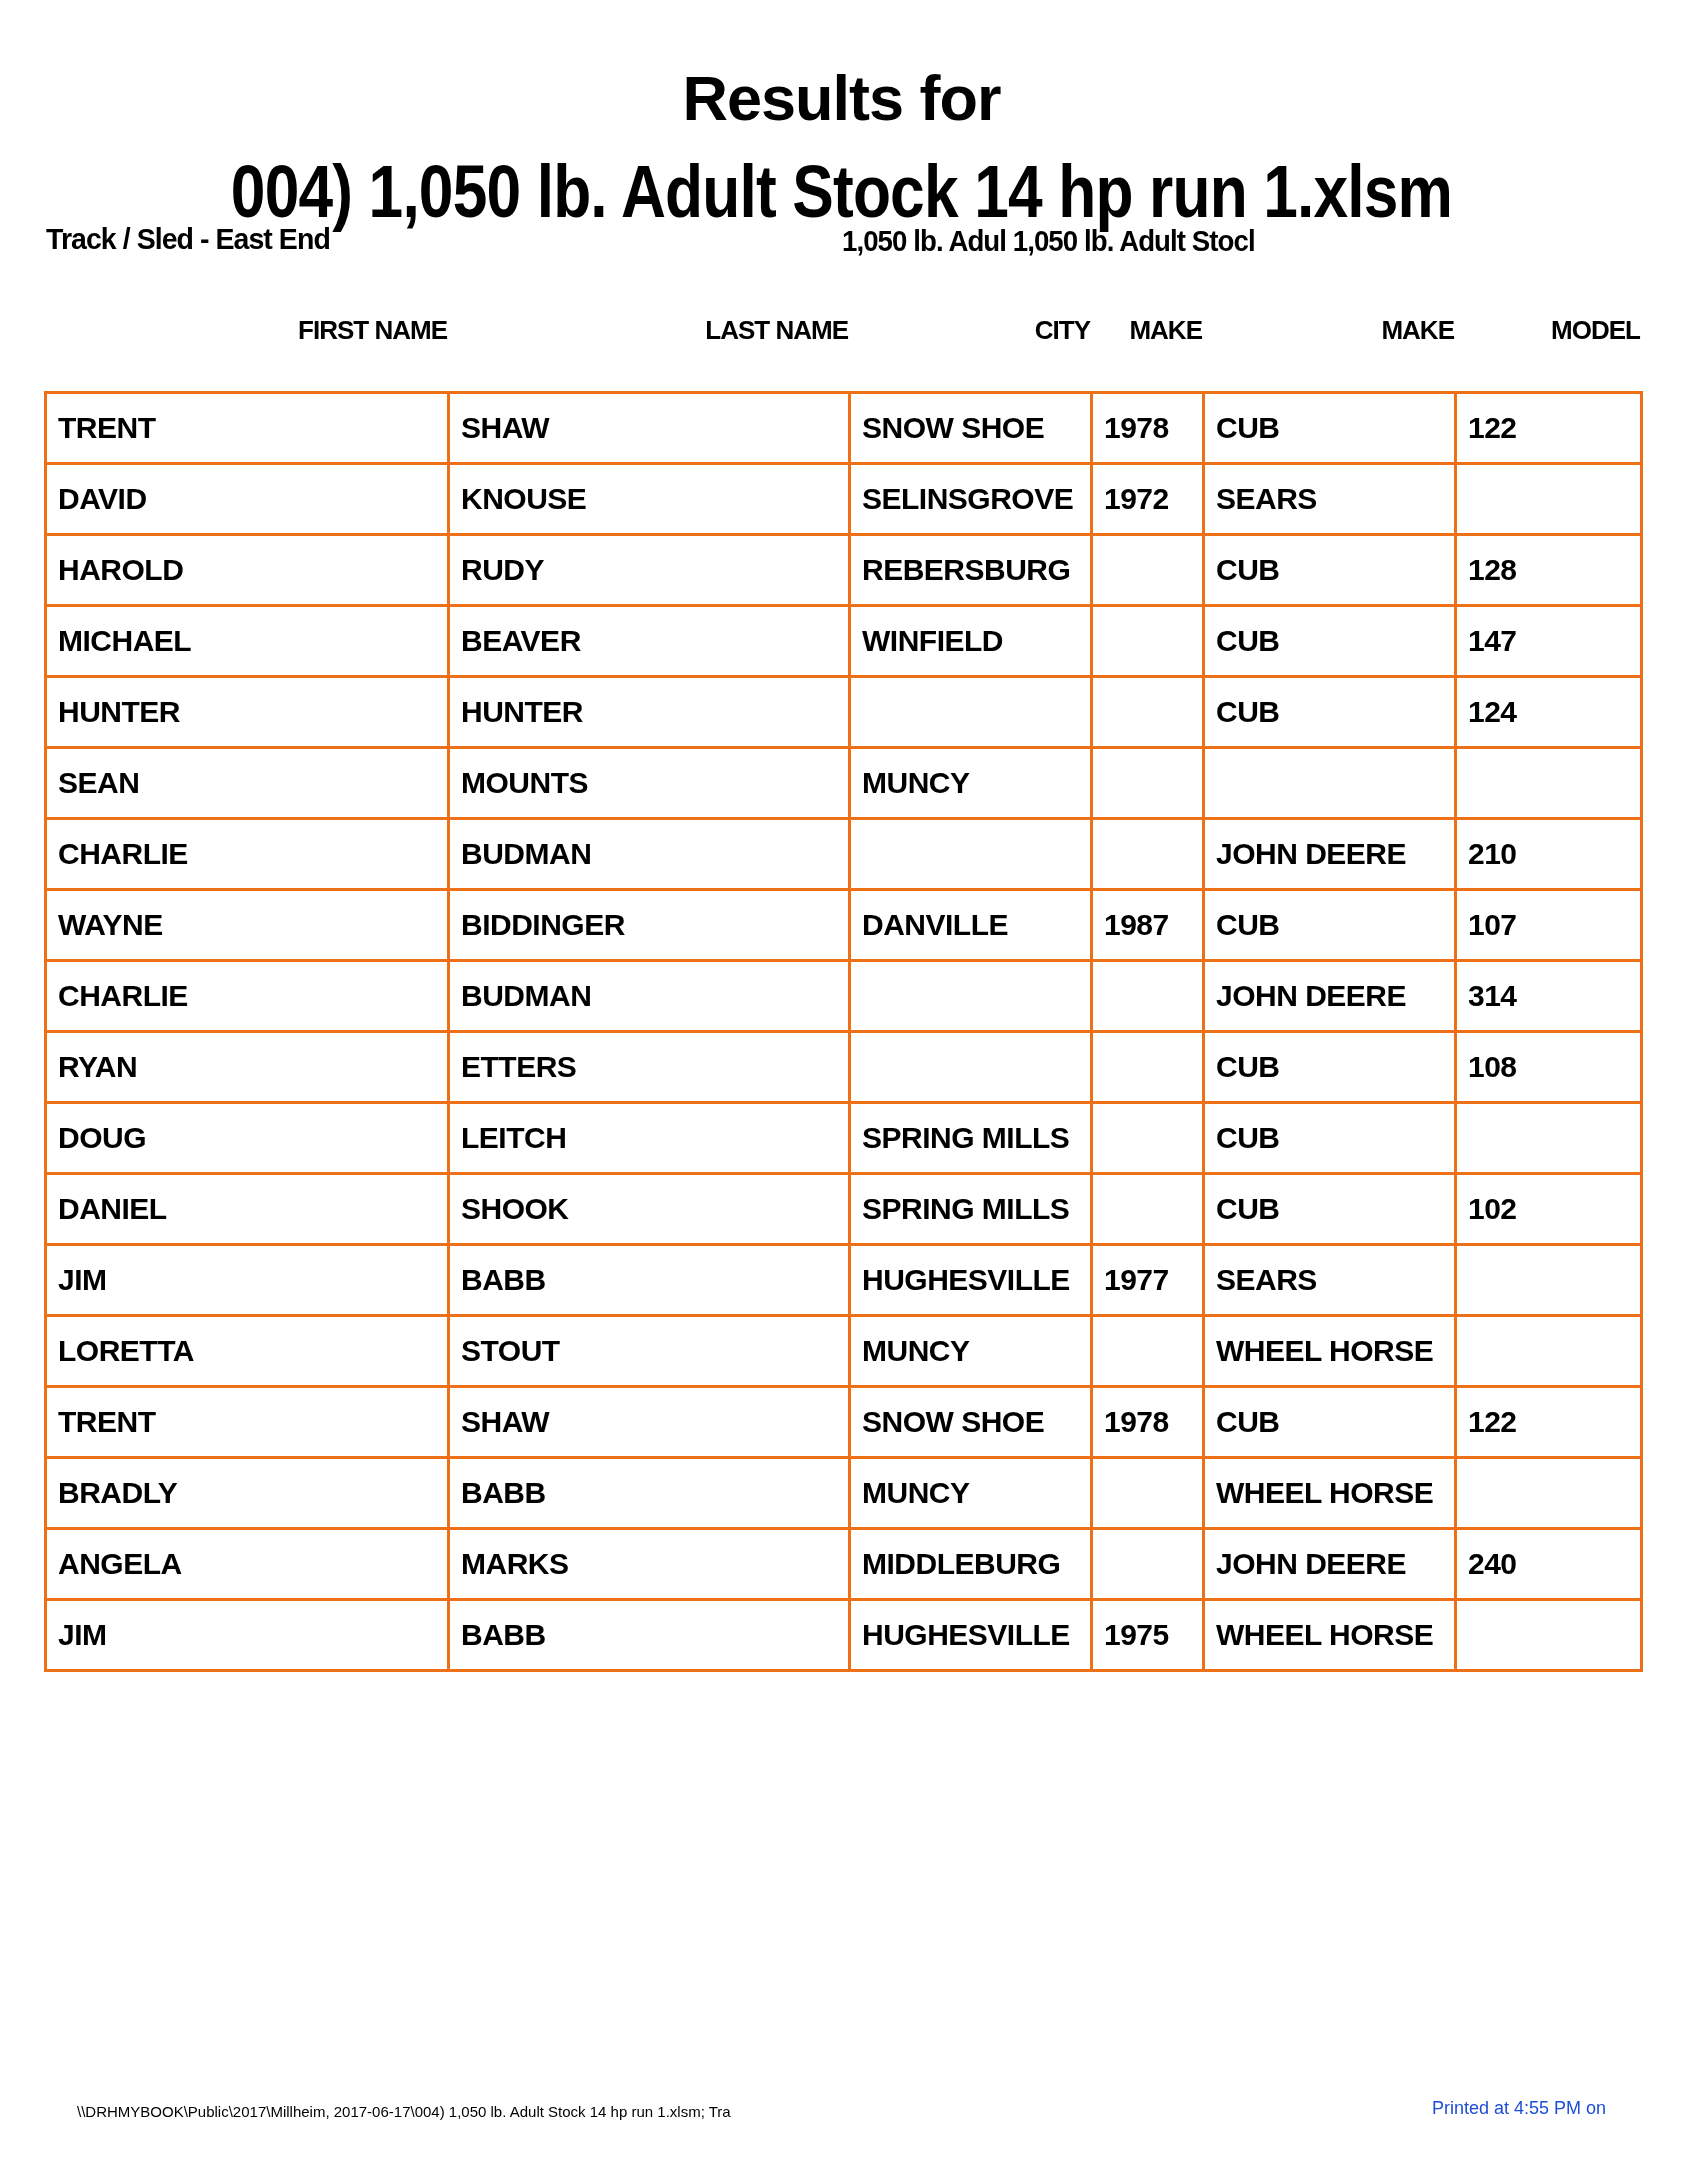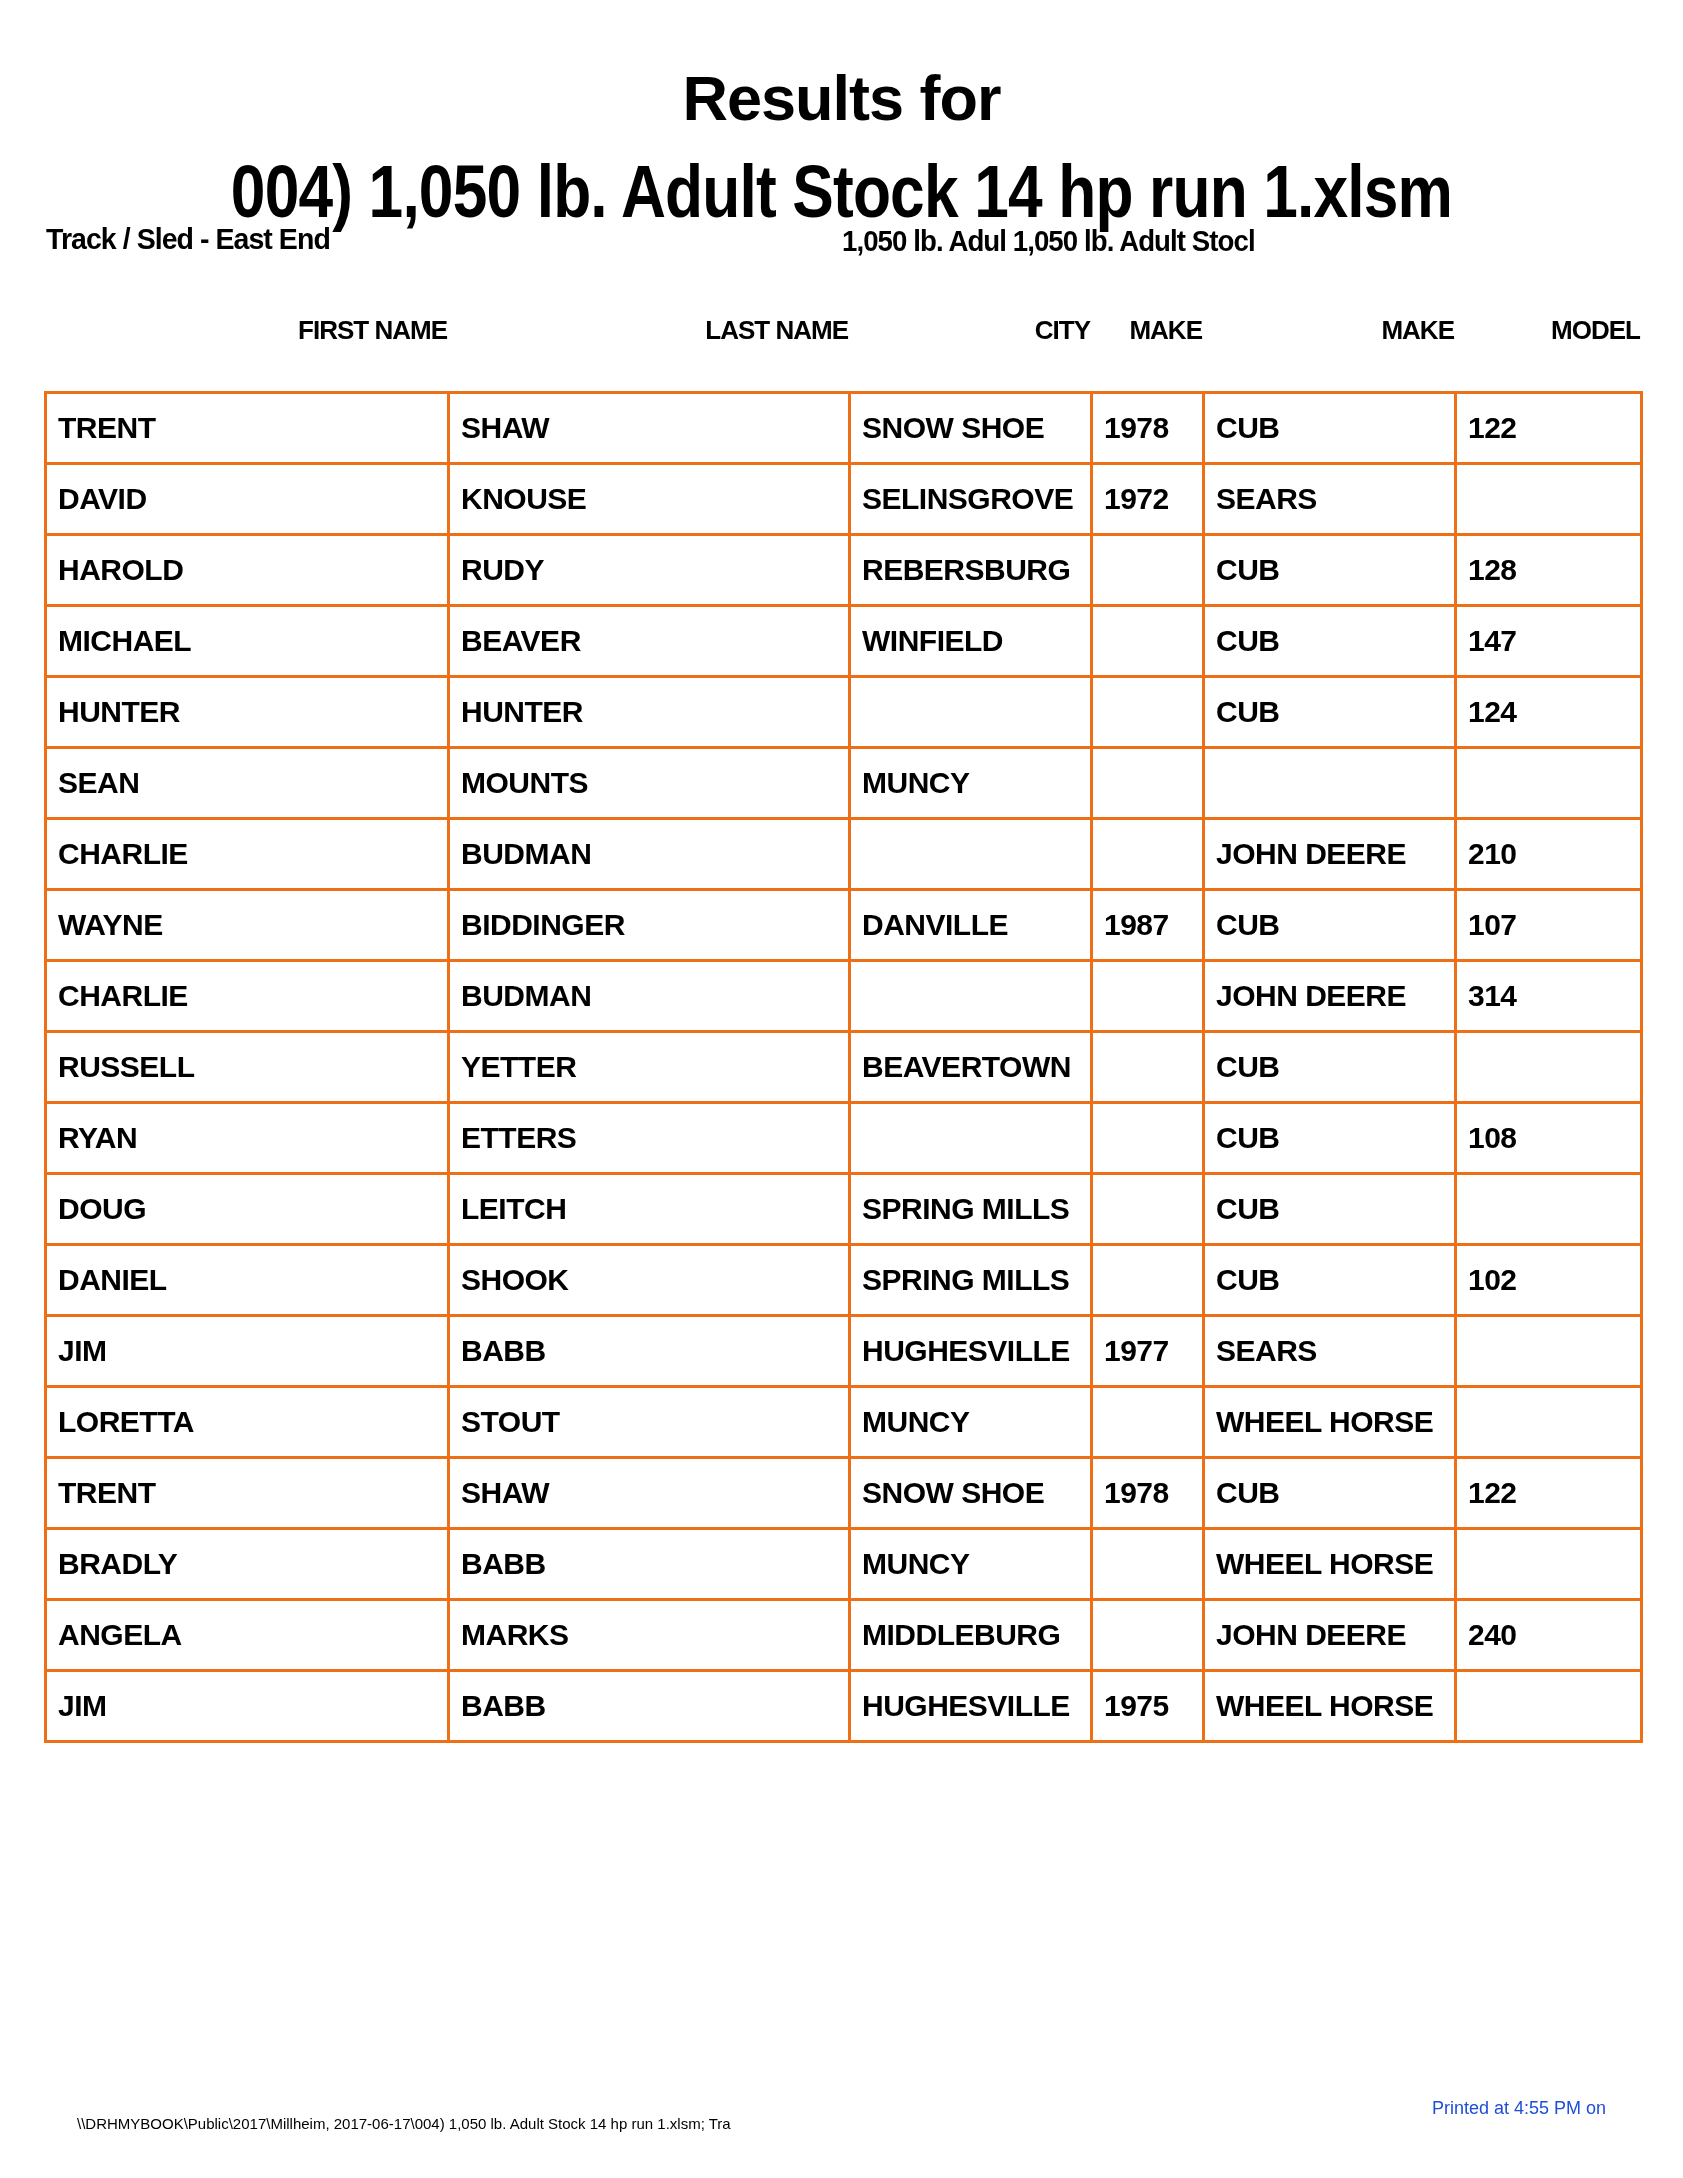--- a/index.html
+++ b/index.html
@@ -66,21 +66,20 @@
     font-size: 30px; font-weight: bold;
     letter-spacing: -0.5px;
     white-space: nowrap; overflow: hidden;
     background: #fff;
   }
 
   .footer-path {
     position: absolute; top: 2103px; left: 77px;
     font-size: 15px; color: #000;
     white-space: nowrap;
-    margin-top: 12px;
   }
   .footer-printed {
     position: absolute; top: 2098px; right: 77px;
     font-size: 18px; color: #7d7d7d;
     white-space: nowrap;
   }
 </style>
 </head>
 <body>
 
@@ -179,28 +178,20 @@
         </tr>
         <tr>
           <td>CHARLIE</td>
           <td>BUDMAN</td>
           <td></td>
           <td></td>
           <td>JOHN DEERE</td>
           <td>314</td>
         </tr>
         <tr>
-          <td>RUSSELL</td>
-          <td>YETTER</td>
-          <td>BEAVERTOWN</td>
-          <td></td>
-          <td>CUB</td>
-          <td></td>
-        </tr>
-        <tr>
           <td>RYAN</td>
           <td>ETTERS</td>
           <td></td>
           <td></td>
           <td>CUB</td>
           <td>108</td>
         </tr>
         <tr>
           <td>DOUG</td>
           <td>LEITCH</td>

